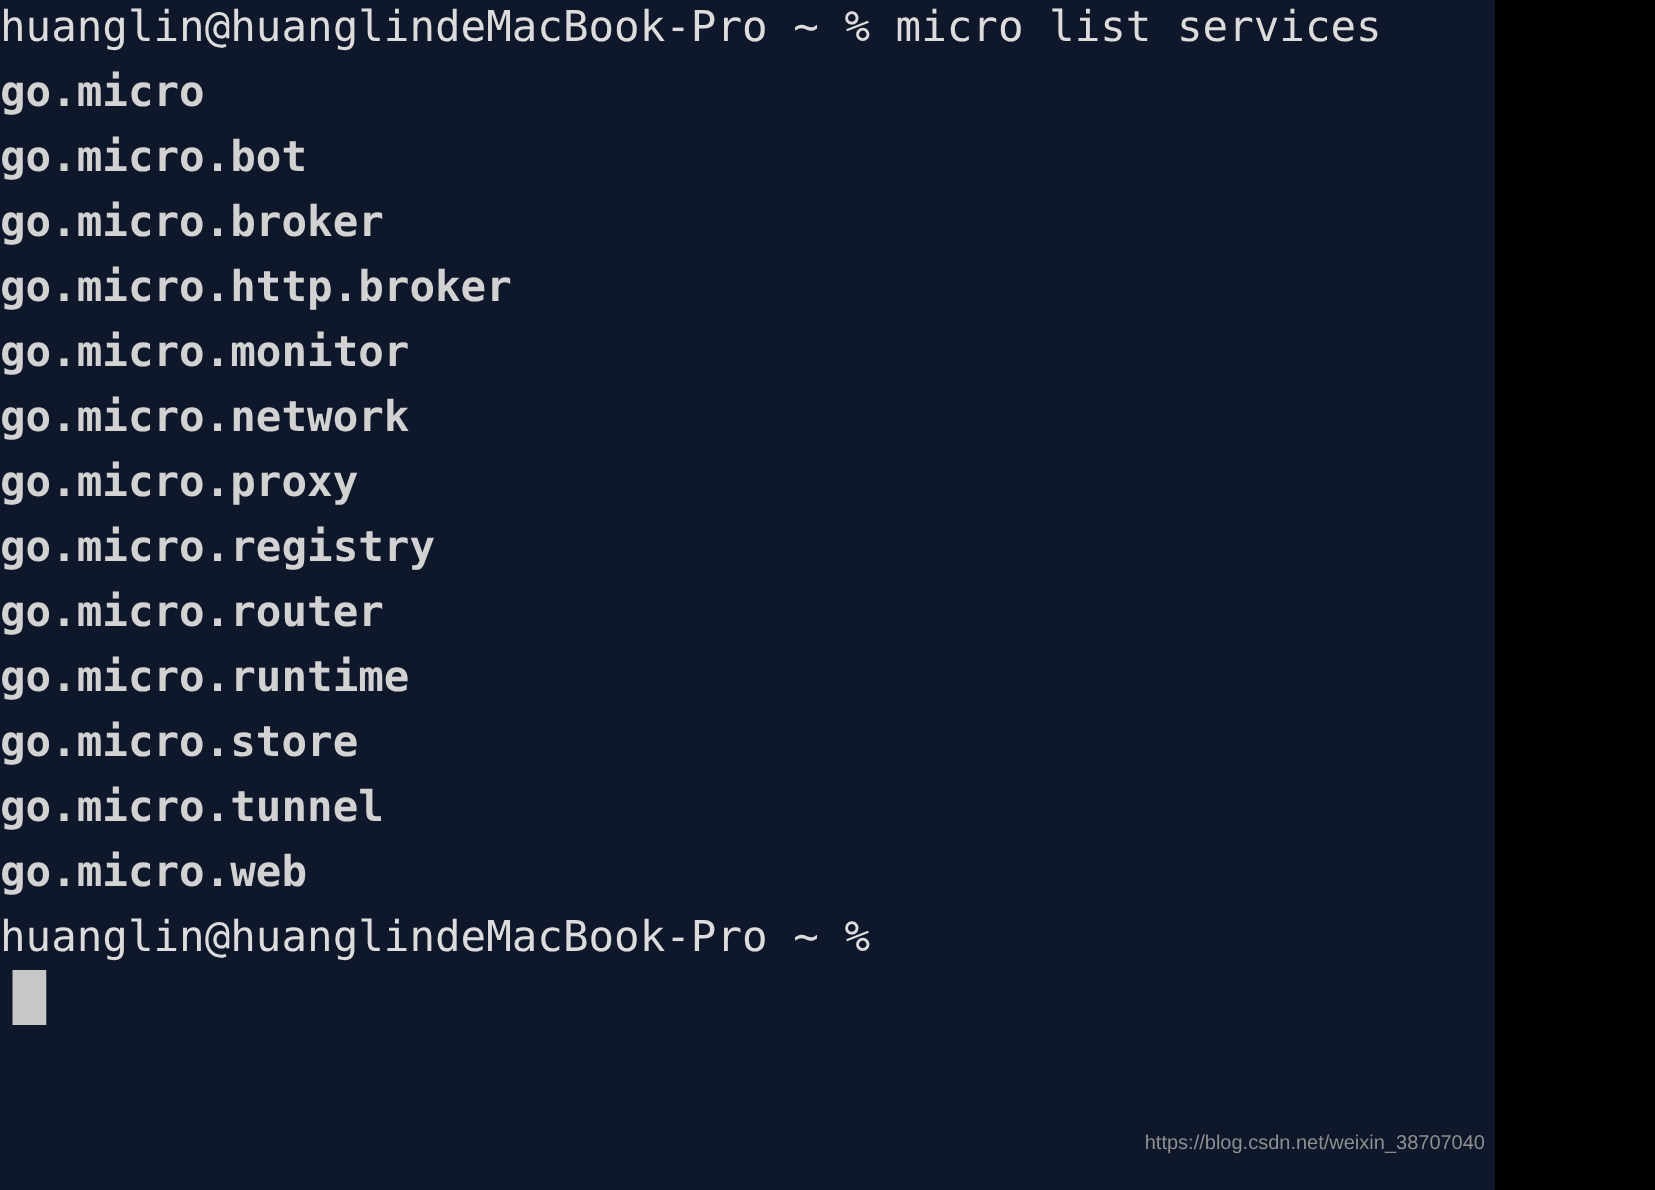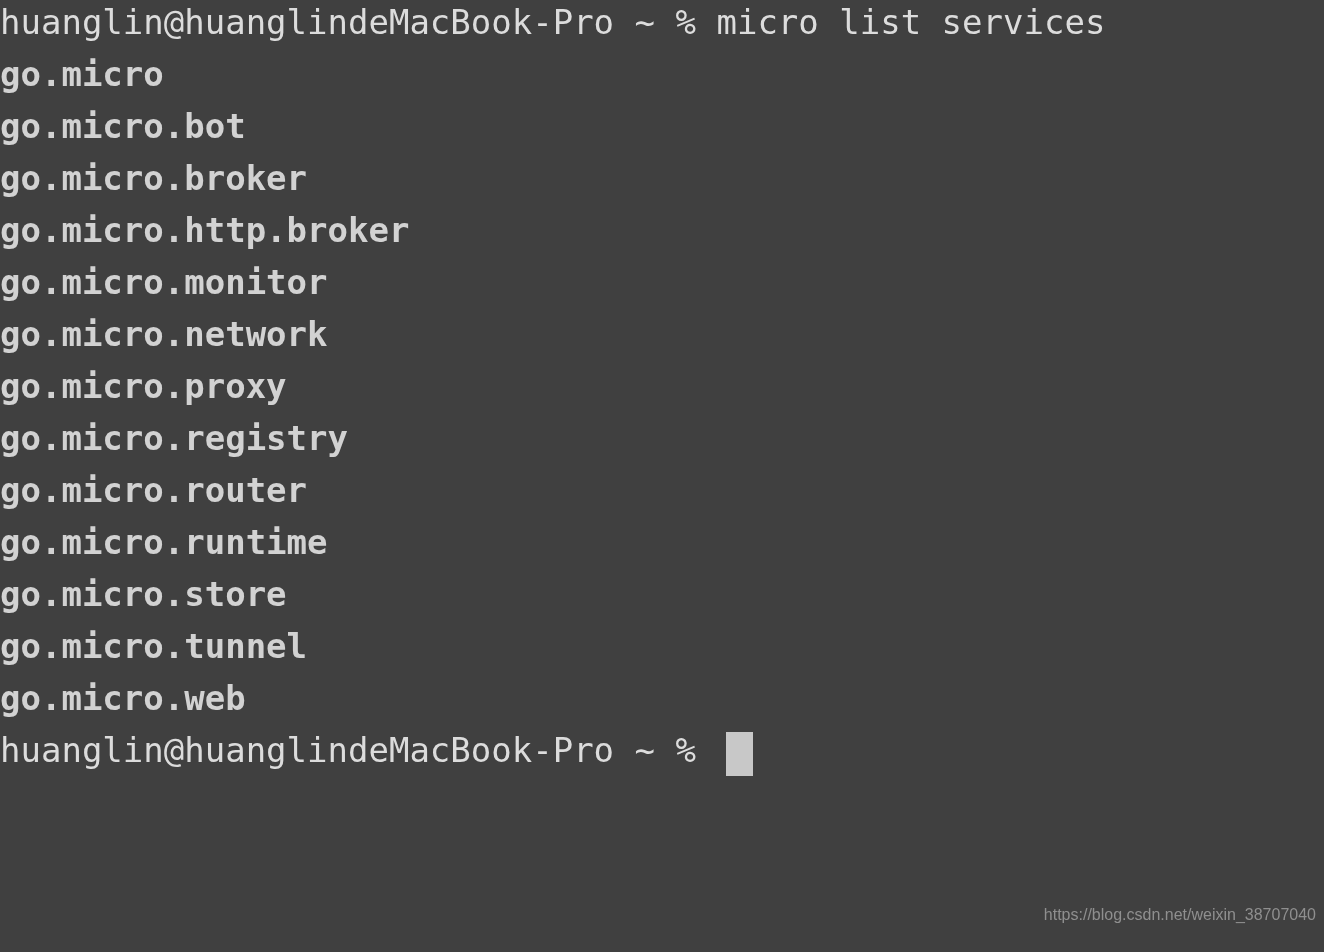--- a/index.html
+++ b/index.html
@@ -9,23 +9,23 @@
   }
   body {
     width: 1324px;
     height: 952px;
     overflow: hidden;
     font-family: "DejaVu Sans Mono", "Liberation Mono", monospace;
   }
 
   #terminal {
     position: relative;
-    width: 1324px;
+    width: 1196px;
     height: 952px;
-    background: #404040;
+    background: #0f172a;
     box-sizing: border-box;
     padding-left: 28px;
   }
 
   #screen-buffer {
     position: absolute;
     left: 0px;
     top: -4px;
     width: 1324px;
   }
@@ -48,22 +48,23 @@
   }
 
   .term-line.output-line {
     color: #d2d2d2;
     font-weight: bold;
   }
 
   
   .cursor-line {
     display: flex;
-    align-items: flex-end;
+    align-items: flex-start;
     height: 52px;
+    flex-direction: column;
   }
   .cursor-line .ps1 {
     font-size: 34px;
     line-height: 52px;
     color: #dcdcdc;
     white-space: pre;
     font-family: "DejaVu Sans Mono", "Liberation Mono", monospace;
   }
   .block-cursor {
     display: inline-block;

